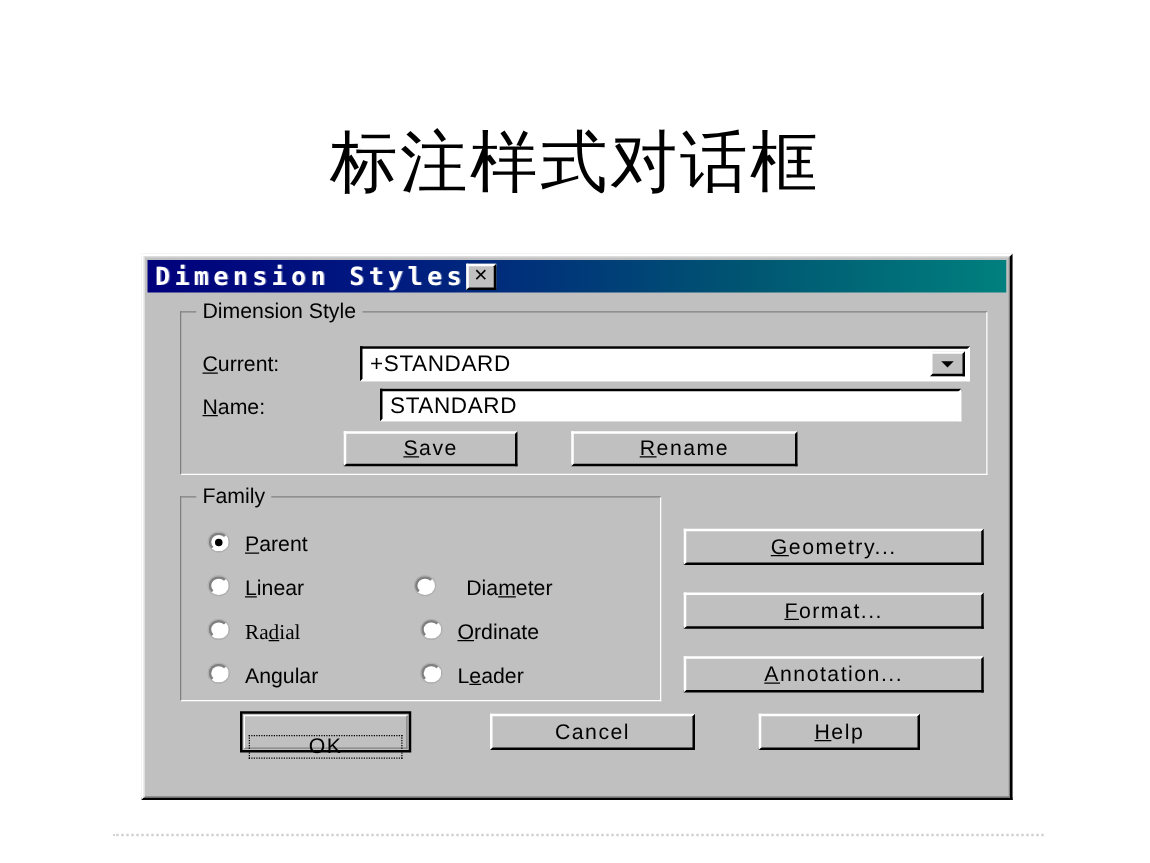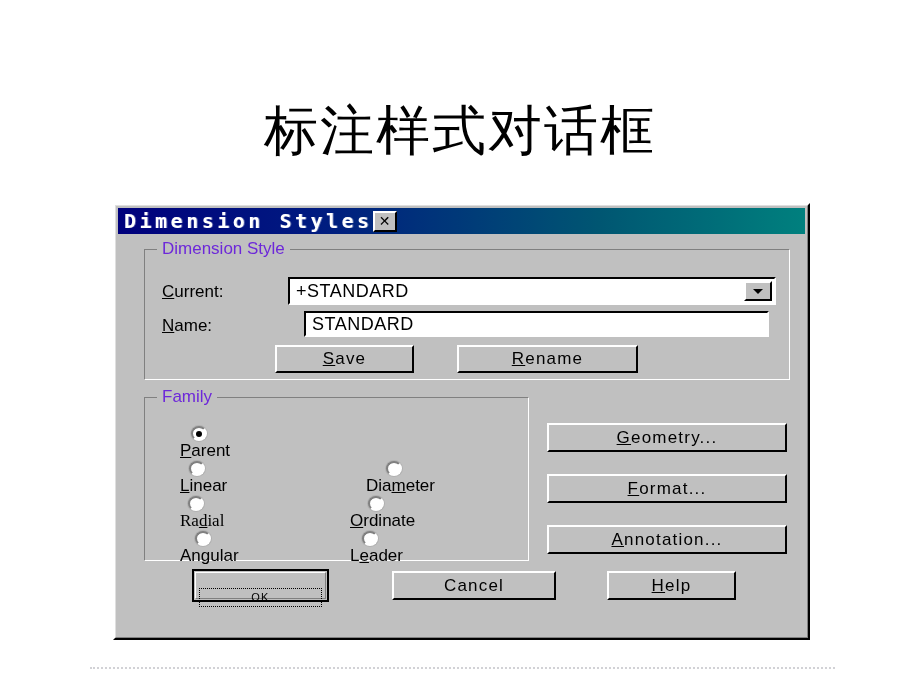--- a/index.html
+++ b/index.html
@@ -110,21 +110,21 @@
     box-sizing: border-box;
   }
   .groupbox-legend {
     position: absolute;
     top: -11px;
     left: 12px;
     background: #c0c0c0;
     padding: 0 5px;
     font-size: 17px;
     line-height: 20px;
-    color: #6d28d9;
+    color: #000000;
     font-family: "Liberation Sans", sans-serif;
     white-space: nowrap;
   }
 
   #gb-dimstyle { left: 29px; top: 44px; width: 646px; height: 131px; }
   #gb-family   { left: 29px; top: 192px; width: 385px; height: 164px; text-align: center; }
 
   
   .field-label {
     position: absolute;
@@ -241,34 +241,33 @@
     justify-content: center;
   }
   .focus-rect {
     width: calc(100% - 6px);
     height: calc(100% - 6px);
     border: 1px dotted #000000;
     box-sizing: border-box;
     display: flex;
     align-items: center;
     justify-content: center;
-    font-size: 11px;
+    font-size: 17px;
     color: #000000;
     letter-spacing: 1.2px;
     margin-top: 23px;
   }
 
   
   .radio-row {
     position: absolute;
     display: flex;
-    align-items: center;
+    align-items: flex-start;
     cursor: default;
     white-space: nowrap;
-    flex-direction: column;
   }
   .radio-mark {
     width: 16px;
     height: 15px;
     border-radius: 50%;
     background: #ffffff;
     border-top: 2px solid #808080;
     border-left: 2px solid #808080;
     border-right: 2px solid #ffffff;
     border-bottom: 2px solid #ffffff;
@@ -376,21 +375,21 @@
     <span class="radio-label"><span>Ra</span><span class="mn">d</span><span>ial</span></span>
   </div>
 
   <div class="radio-row" style="left:52px; top:326px;">
     <span class="radio-mark">
       <span class="radio-dot off"></span>
     </span>
     <span class="radio-label"><span>An</span><span class="mn">g</span><span>ular</span></span>
   </div>
 
-  <div class="radio-row" style="left:238px; top:256px;">
+  <div class="radio-row" style="left:217px; top:256px;gap:12px;">
     <span class="radio-mark">
       <span class="radio-dot off"></span>
     </span>
     <span class="radio-label"><span>Dia</span><span class="mn">m</span><span>eter</span></span>
   </div>
 
   <div class="radio-row" style="left:222px; top:291px;">
     <span class="radio-mark">
       <span class="radio-dot off"></span>
     </span>

